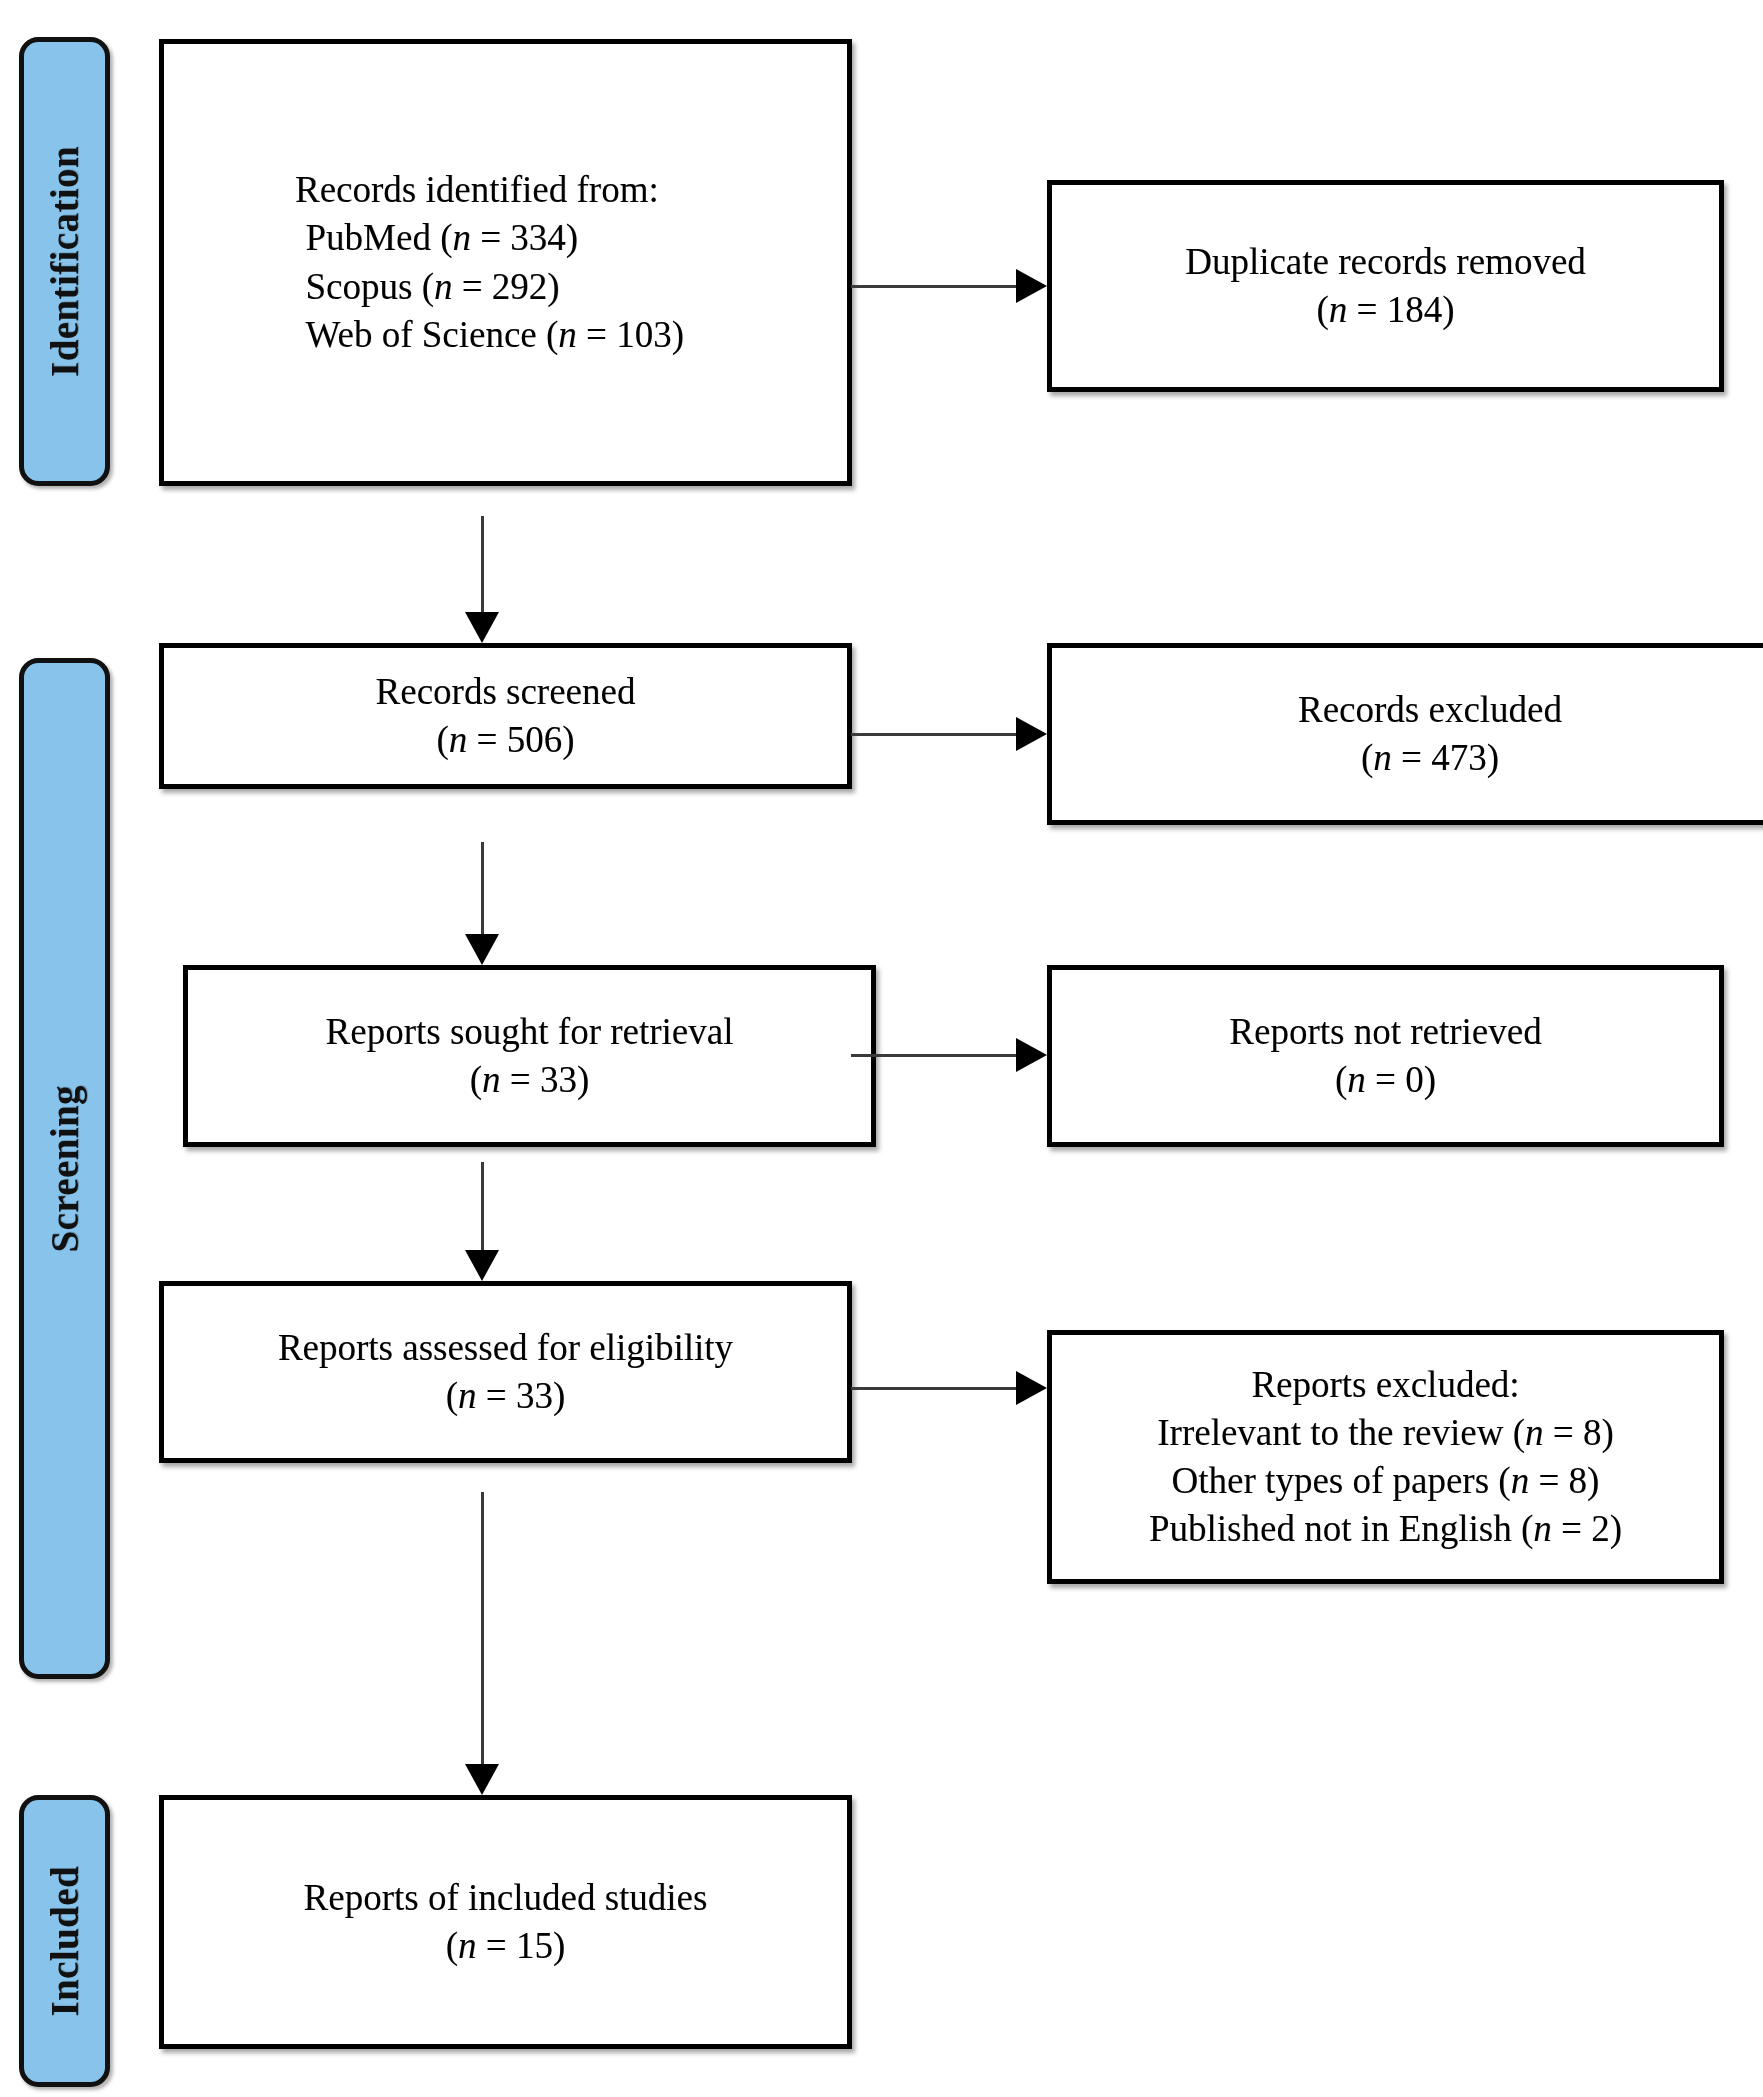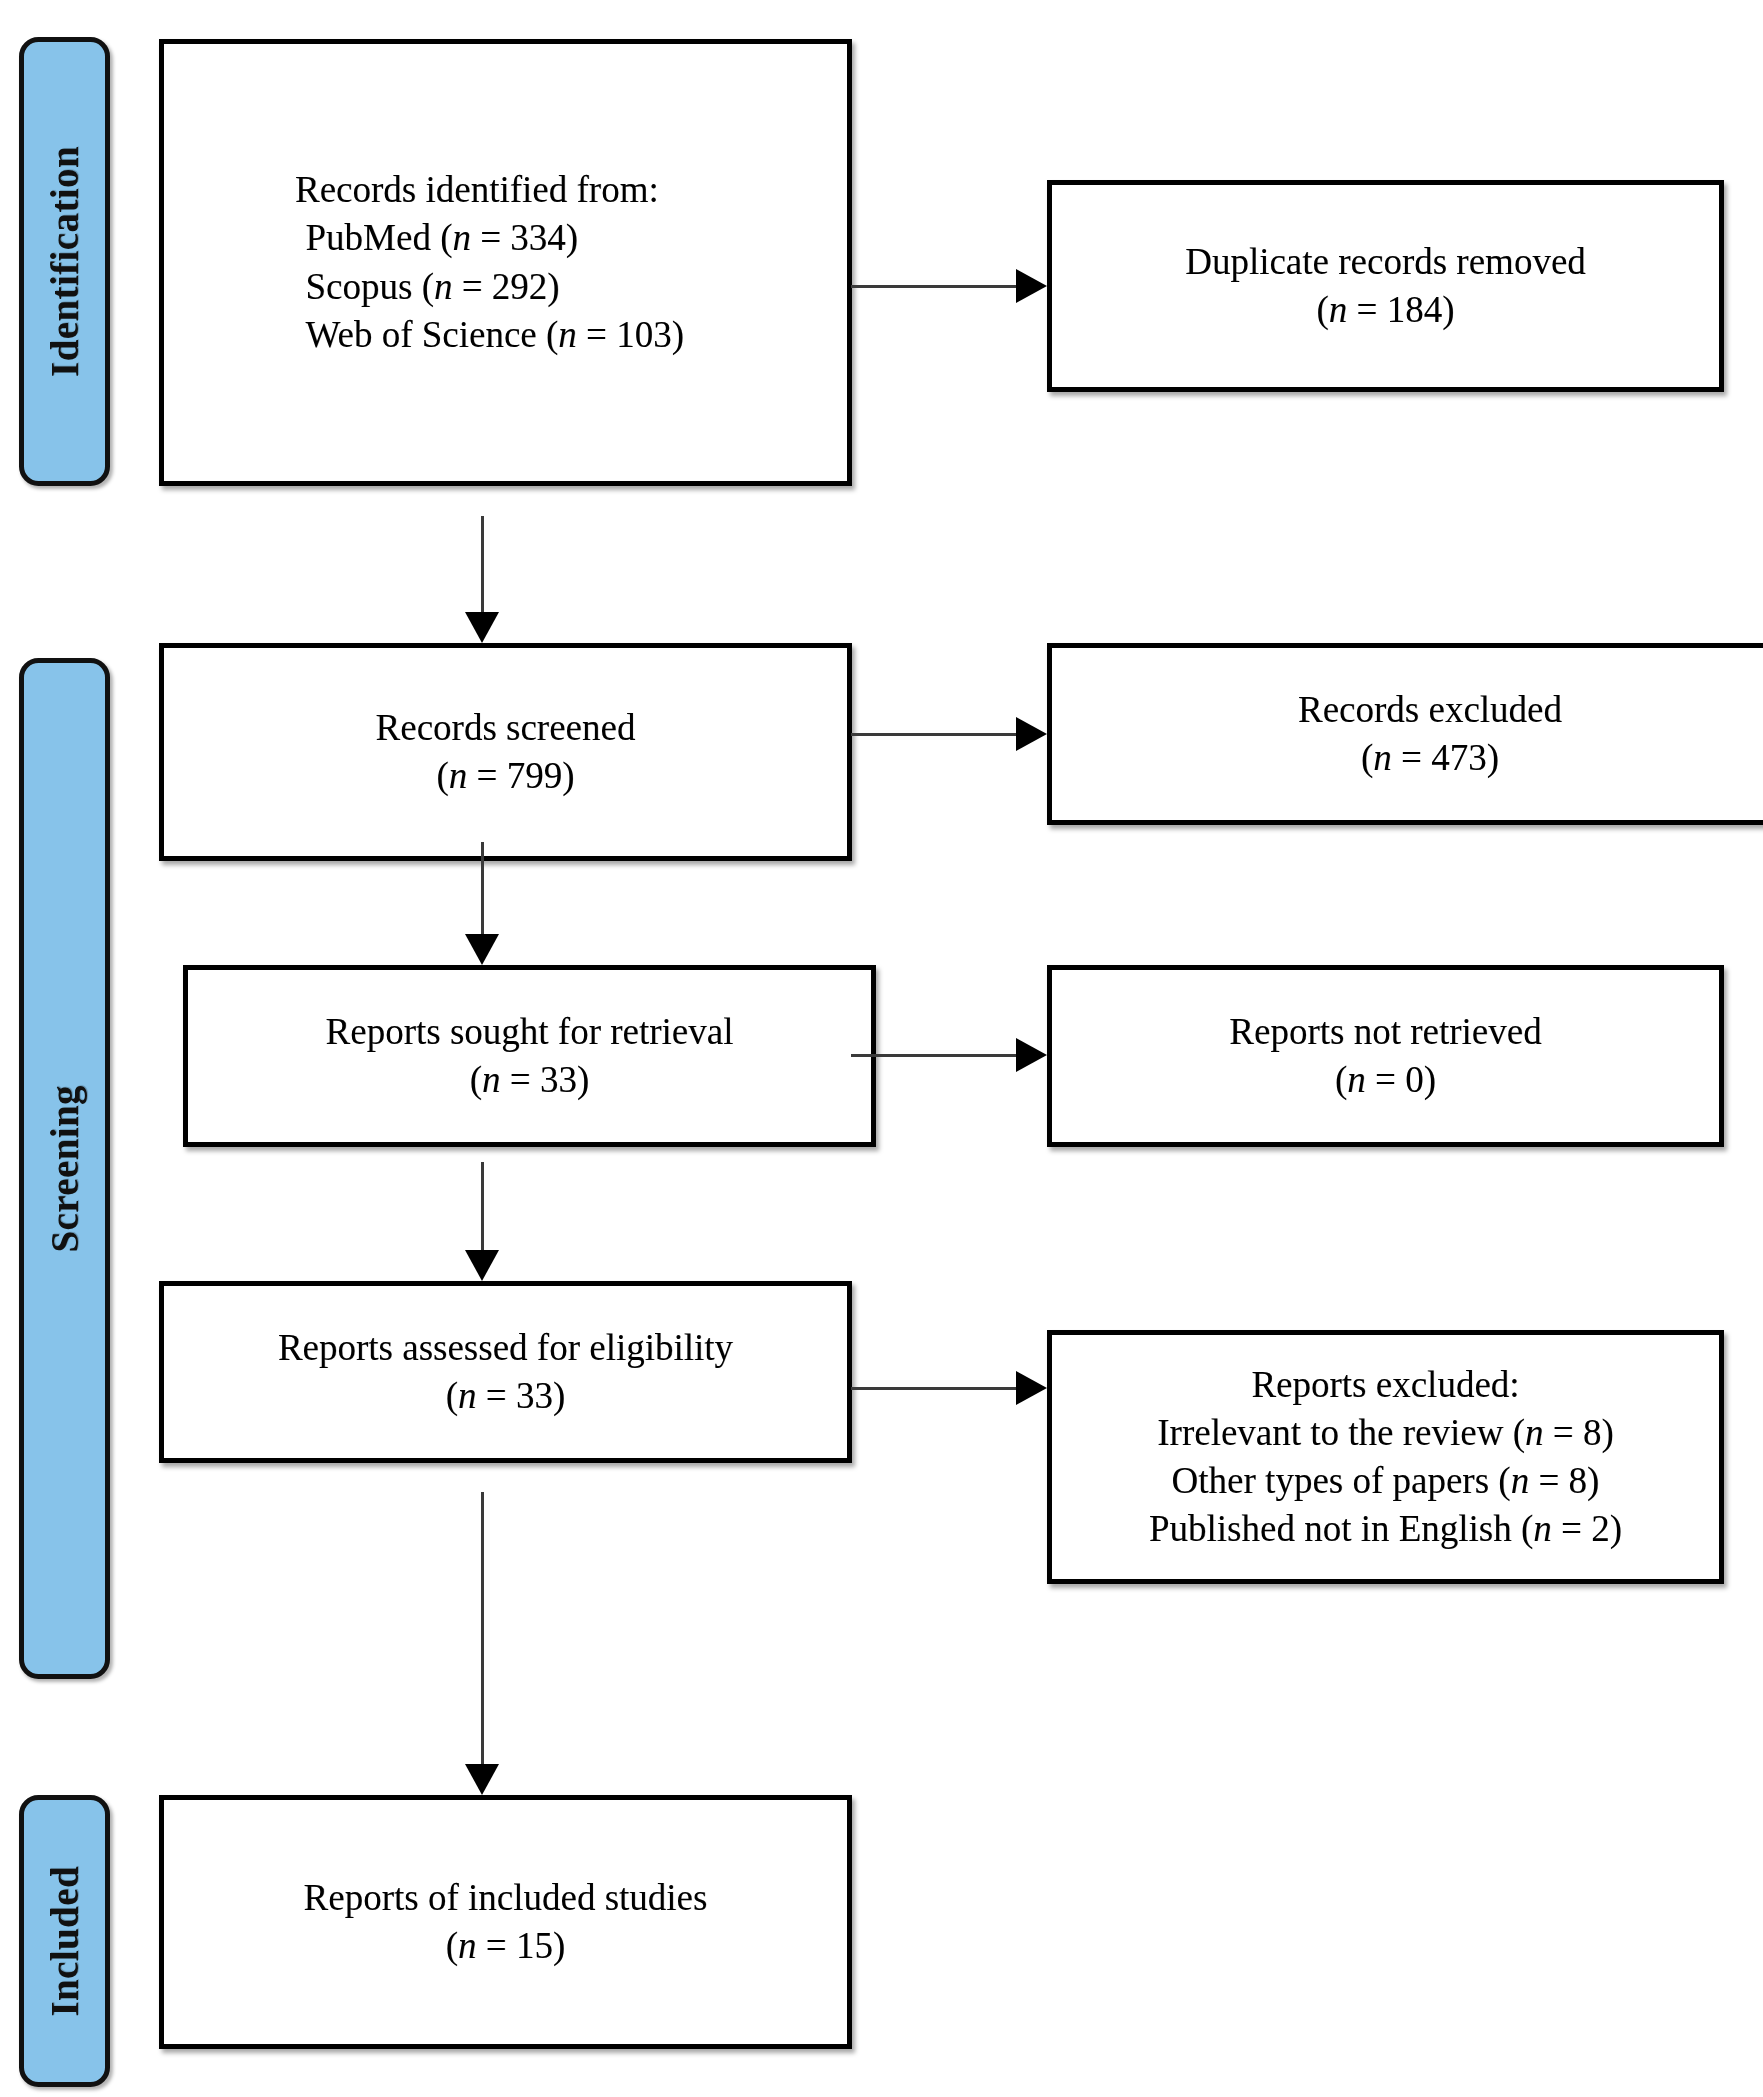--- a/index.html
+++ b/index.html
@@ -158,24 +158,24 @@
     </div>
   </div>
 
   <div class="box" style="left:1047px; top:180px; width:677px; height:212px;">
     <div class="line">Duplicate records removed</div>
     <div class="line">
       <span>(</span><span class="ital">n</span><span> = 184)</span>
     </div>
   </div>
 
-  <div class="box" style="left:159px; top:643px; width:693px; height:218px;">
+  <div class="box" style="left:159px; top:643px; width:693px; height:146px;">
     <div class="line">Records screened</div>
     <div class="line">
-      <span>(</span><span class="ital">n</span><span> = 799)</span>
+      <span>(</span><span class="ital">n</span><span> = 506)</span>
     </div>
   </div>
 
   <div class="box" style="left:1047px; top:643px; width:766px; height:182px;">
     <div class="line">Records excluded</div>
     <div class="line">
       <span>(</span><span class="ital">n</span><span> = 473)</span>
     </div>
   </div>
 

